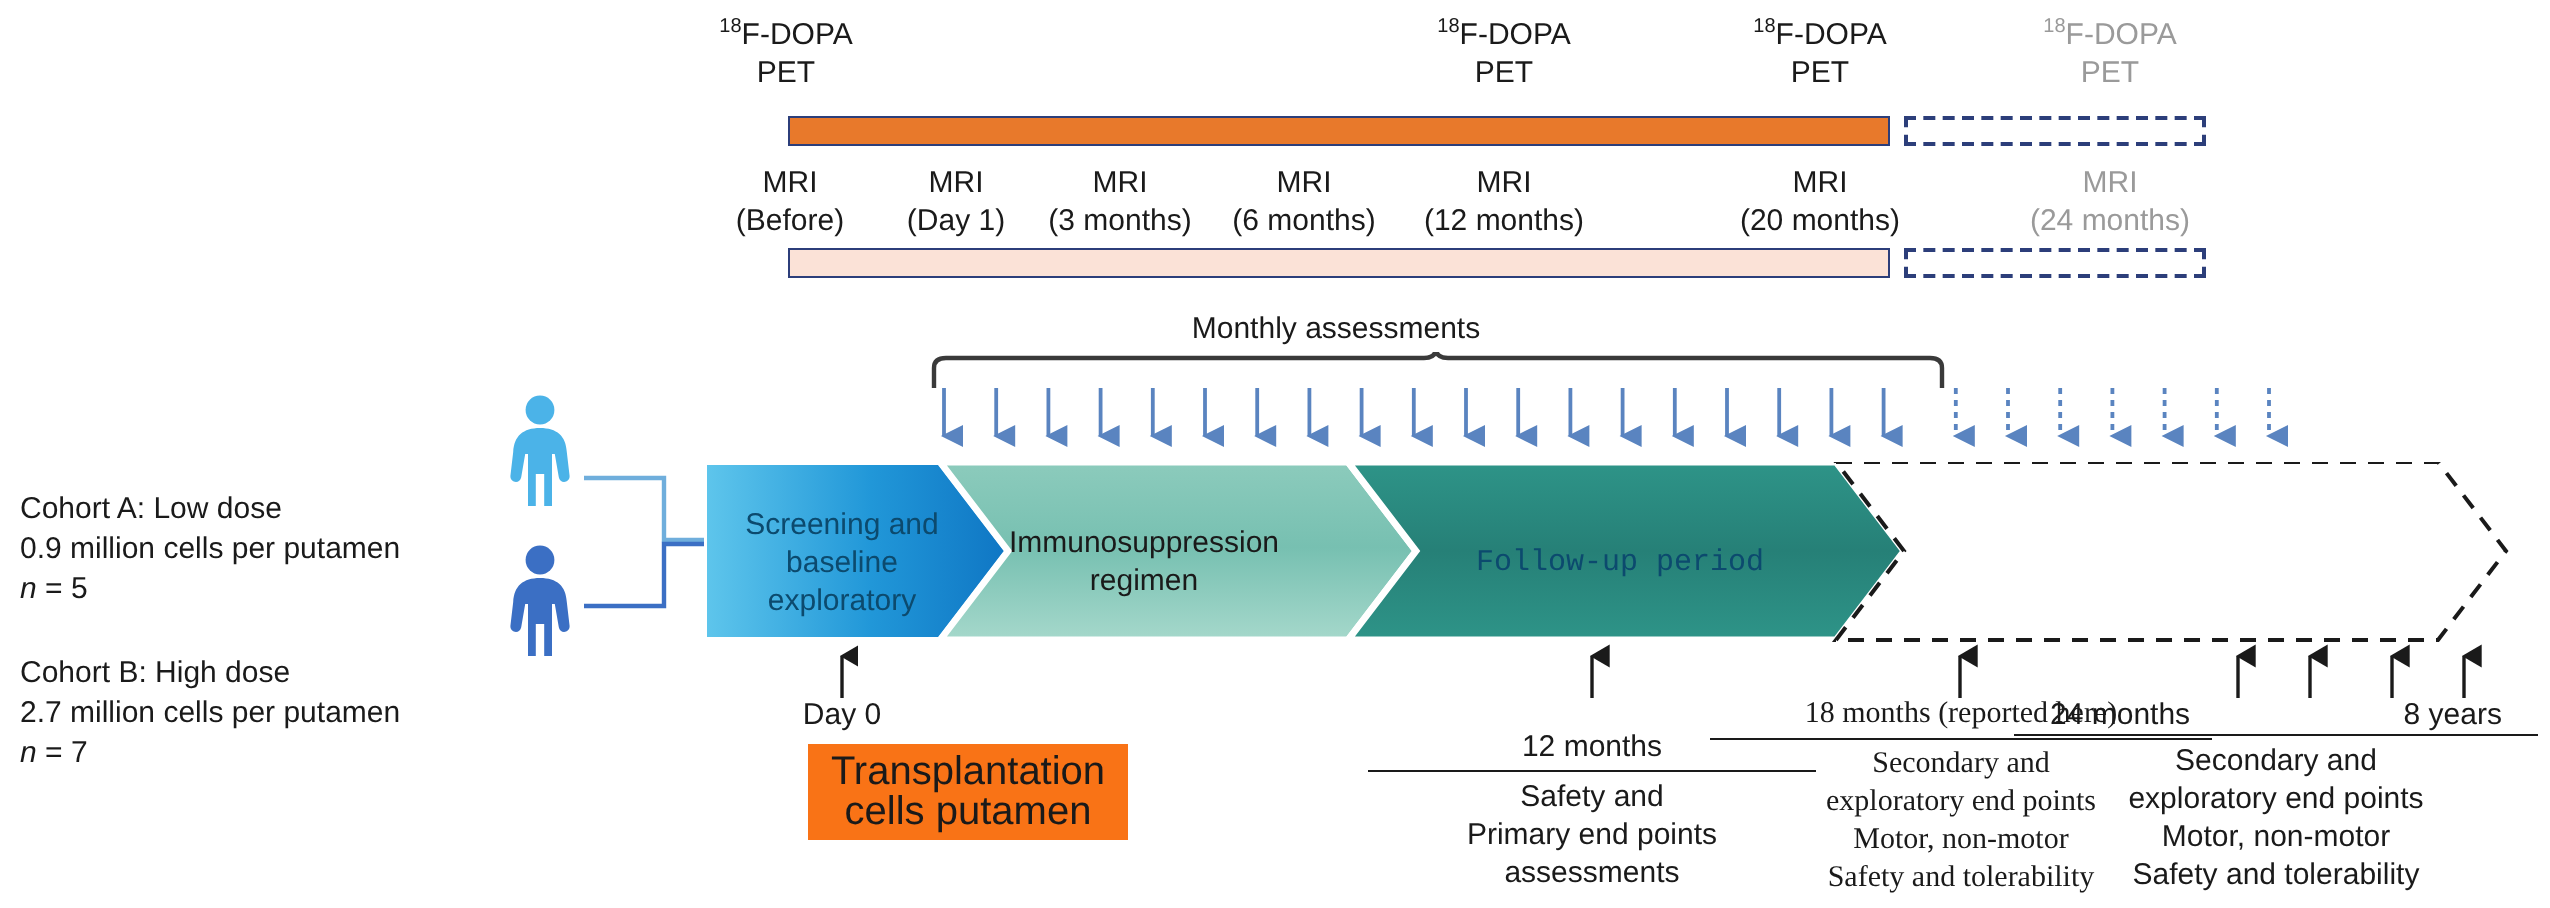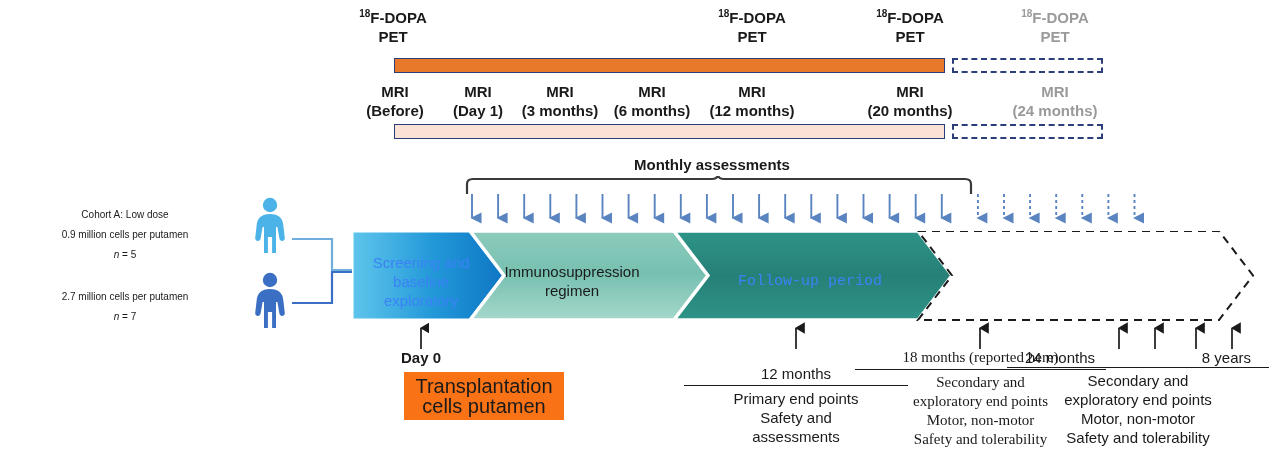--- a/index.html
+++ b/index.html
@@ -1,39 +1,39 @@
 <!DOCTYPE html>
 <html><head>
 <meta charset="utf-8">
 <style>
   html,body{margin:0;padding:0;background:#ffffff;}
   body{width:1275px;height:454px;font-family:"Liberation Sans",sans-serif;color:#1a1a1a;}
   #root{position:relative;width:1275px;height:454px;overflow:hidden;}
   .abs{position:absolute;}
-  .ctr{text-align:center;font-weight:bold;}
+  .ctr{text-align:center;}
   .lbl{font-size:15px;line-height:19px;white-space:nowrap;}
   .grey{color:#9a9a9a;}
   sup{font-size:10px;vertical-align:super;line-height:0;}
 
   
   .bar{position:absolute;box-sizing:border-box;border:1.3px solid #2c3e7a;}
   .bar-pet{background:#E8792B;}
   .bar-mri{background:#FBE2D7;}
   .bar-dash{position:absolute;box-sizing:border-box;border:2px dashed #2c3e7a;background:#fff;}
 
   
   .brace{position:absolute;}
 
   
-  .cohort{font-size:10px;line-height:20px;text-align:center;white-space:nowrap;}
+  .cohort{font-size:15px;line-height:20px;text-align:left;white-space:nowrap;margin-top:40px;}
   .ital{font-style:italic;}
 
   
   .chev{position:absolute;display:flex;align-items:center;justify-content:center;
-        color:#3b82f6;font-size:15px;line-height:19px;text-align:center;}
+        color:#0c4a6e;font-size:15px;line-height:19px;text-align:center;}
   .chev span{position:relative;z-index:2;}
 
   
   .tbox{position:absolute;background:#f97316;display:flex;align-items:center;
         justify-content:center;font-size:20px;line-height:20px;text-align:center;color:#1a1a1a;}
 
   
   .ep{position:absolute;text-align:center;font-size:15px;line-height:19px;white-space:nowrap;}
   .ep .hd{padding-bottom:2px;}
   .ep .rule{border-top:1.6px solid #1a1a1a;margin:0 0 3px 0;}
@@ -91,21 +91,21 @@
     <div>(20 months)</div>
   </div>
   <div class="abs lbl ctr grey" style="left:1000px;top:82px;width:110px;">
     <div>MRI</div>
     <div>(24 months)</div>
   </div>
 
   <div class="bar bar-mri" style="left:394px;top:124px;width:551px;height:15px;"></div>
   <div class="bar-dash" style="left:952px;top:124px;width:151px;height:15px;"></div>
 
-  <div class="abs lbl ctr" style="left:612px;top:155px;width:200px;">Monthly assessments</div>
+  <div class="abs lbl ctr" style="left:568px;top:155px;width:200px;">Monthly assessments</div>
 
   <svg class="brace" style="left:465px;top:176px;" width="510" height="20">
     <path d="M2,18 L2,8 Q2,3 8,3 L247,3 Q253,3 253,-2 Q253,3 259,3 L500,3 Q506,3 506,8 L506,18" fill="none" stroke="#3a3a3a" stroke-width="2.2"></path>
   </svg>
 
   <svg class="abs" style="left:460px;top:192px;" width="760" height="40">
     <defs>
       <marker id="ahB" markerWidth="7" markerHeight="7" refX="3.2" refY="5.4" orient="auto">
         <path d="M0.3,0.4 L3.2,6.2 L6.1,0.4 Z" fill="#5A84C0"></path>
       </marker>
@@ -142,20 +142,21 @@
       </g>
   </svg>
 
   <div class="abs cohort" style="left:10px;top:205px;width:230px;">
     <div>Cohort A: Low dose</div>
     <div>0.9 million cells per putamen</div>
     <div><span class="ital">n</span><span> = 5</span></div>
   </div>
 
   <div class="abs cohort" style="left:10px;top:287px;width:230px;">
+    <div>Cohort B: High dose</div>
     <div>2.7 million cells per putamen</div>
     <div><span class="ital">n</span><span> = 7</span></div>
   </div>
 
   <svg class="abs" style="left:252px;top:197px;" width="36" height="58">
     <circle cx="18" cy="8" r="7.2" fill="#4BB3E8"></circle>
     <path d="M18,17 C9.5,17 5,21 4.6,29 L3.2,41 C3,44.4 8,45.2 8.6,41.6 L10.6,30 L12,30 L12,56 L15.9,56 L15.9,40 L20.1,40 L20.1,56 L24,56 L24,30 L25.4,30 L27.4,41.6 C28,45.2 33,44.4 32.8,41 L31.4,29 C31,21 26.5,17 18,17 Z" fill="#4BB3E8"></path>
   </svg>
 
   <svg class="abs" style="left:252px;top:272px;" width="36" height="58">
@@ -239,22 +240,22 @@
       <line x1="519" y1="27" x2="519" y2="6"></line>
       <line x1="555" y1="27" x2="555" y2="6"></line>
       <line x1="596" y1="27" x2="596" y2="6"></line>
       <line x1="632" y1="27" x2="632" y2="6"></line>
     </g>
   </svg>
 
   <div class="ep" style="left:684px;top:364px;width:224px;">
     <div class="hd">12 months</div>
     <div class="rule"></div>
+    <div>Safety and</div>
     <div>Primary end points</div>
-    <div>Safety and</div>
     <div>assessments</div>
   </div>
 
   <div class="ep" style="left:855px;top:348px;width:251px;font-family:Liberation Serif, serif;">
     <div class="hd">18 months (reported here)</div>
     <div class="rule"></div>
     <div>Secondary and</div>
     <div>exploratory end points</div>
     <div>Motor, non-motor</div>
     <div>Safety and tolerability</div>

